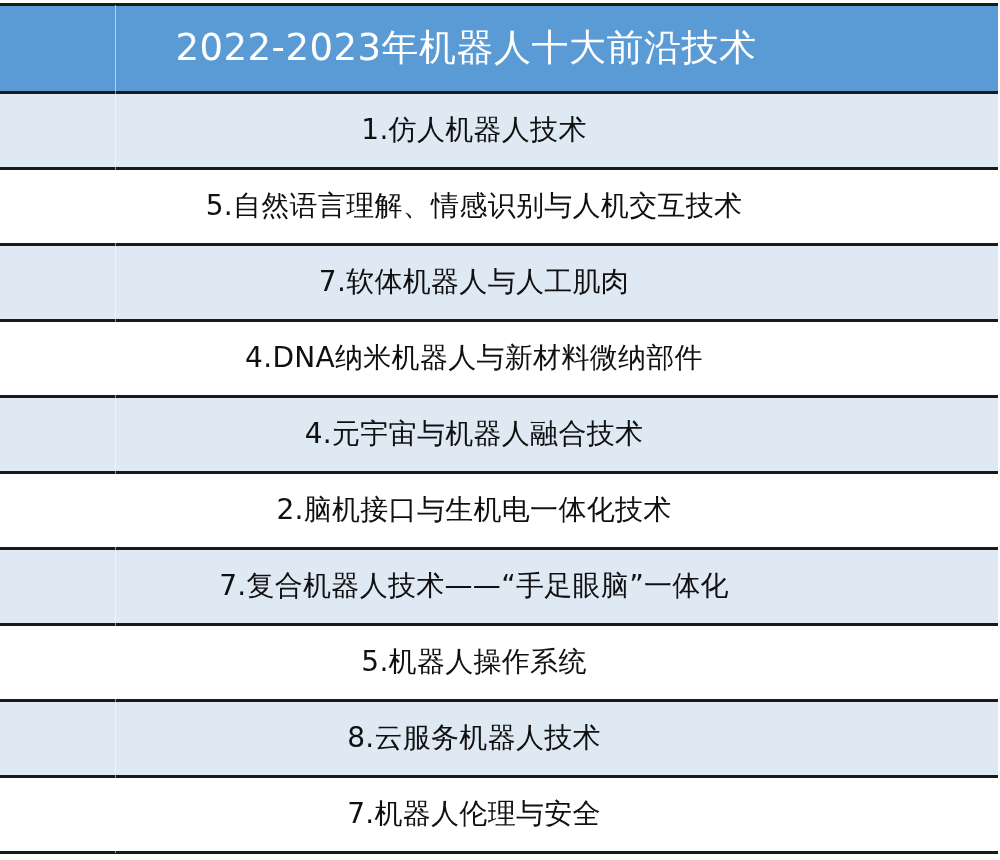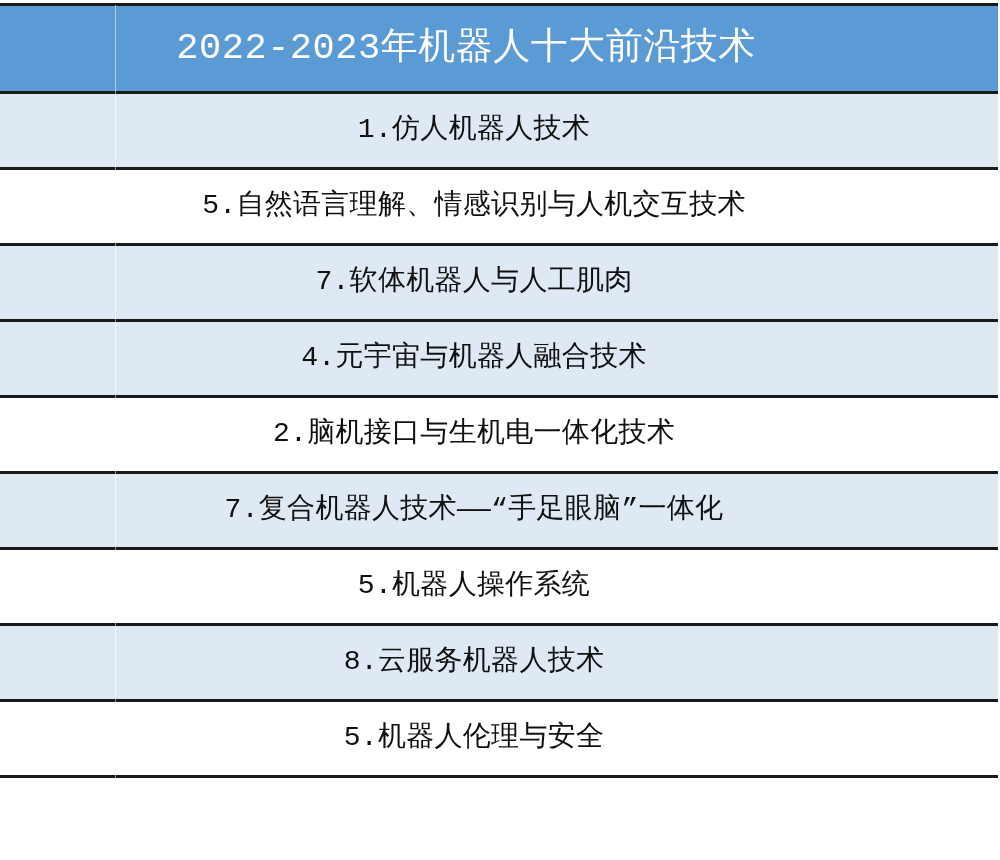--- a/index.html
+++ b/index.html
@@ -35,21 +35,20 @@
   }
 
   .tech-table td {
     border-top: 3px solid #1a1a1a;
     border-bottom: 3px solid #1a1a1a;
     border-left: 0;
     border-right: 0;
     text-align: center;
     vertical-align: middle;
     padding: 0;
-    font-family: Liberation Mono, monospace;
   }
 
   .header-row {
     height: 85px;
   }
 
   .header-row td {
     background: #5b9bd5;
     color: #ffffff;
     font-size: 37px;
@@ -117,20 +116,25 @@
           <span class="cell-text">5.自然语言理解、情感识别与人机交互技术</span>
         </td>
       </tr>
 
       <tr class="row-shaded">
         <td>
           <span class="cell-text">7.软体机器人与人工肌肉</span>
         </td>
       </tr>
 
+      <tr class="row-plain">
+        <td>
+          <span class="cell-text">4.DNA纳米机器人与新材料微纳部件</span>
+        </td>
+      </tr>
 
       <tr class="row-shaded">
         <td>
           <span class="cell-text">4.元宇宙与机器人融合技术</span>
         </td>
       </tr>
 
       <tr class="row-plain">
         <td>
           <span class="cell-text">2.脑机接口与生机电一体化技术</span>
@@ -150,21 +154,21 @@
       </tr>
 
       <tr class="row-shaded">
         <td>
           <span class="cell-text">8.云服务机器人技术</span>
         </td>
       </tr>
 
       <tr class="row-plain">
         <td>
-          <span class="cell-text">5.机器人伦理与安全</span>
+          <span class="cell-text">7.机器人伦理与安全</span>
         </td>
       </tr>
 
     </tbody>
   </table>
 
   <div class="seam seam-left"></div>
 
 </div>
 

